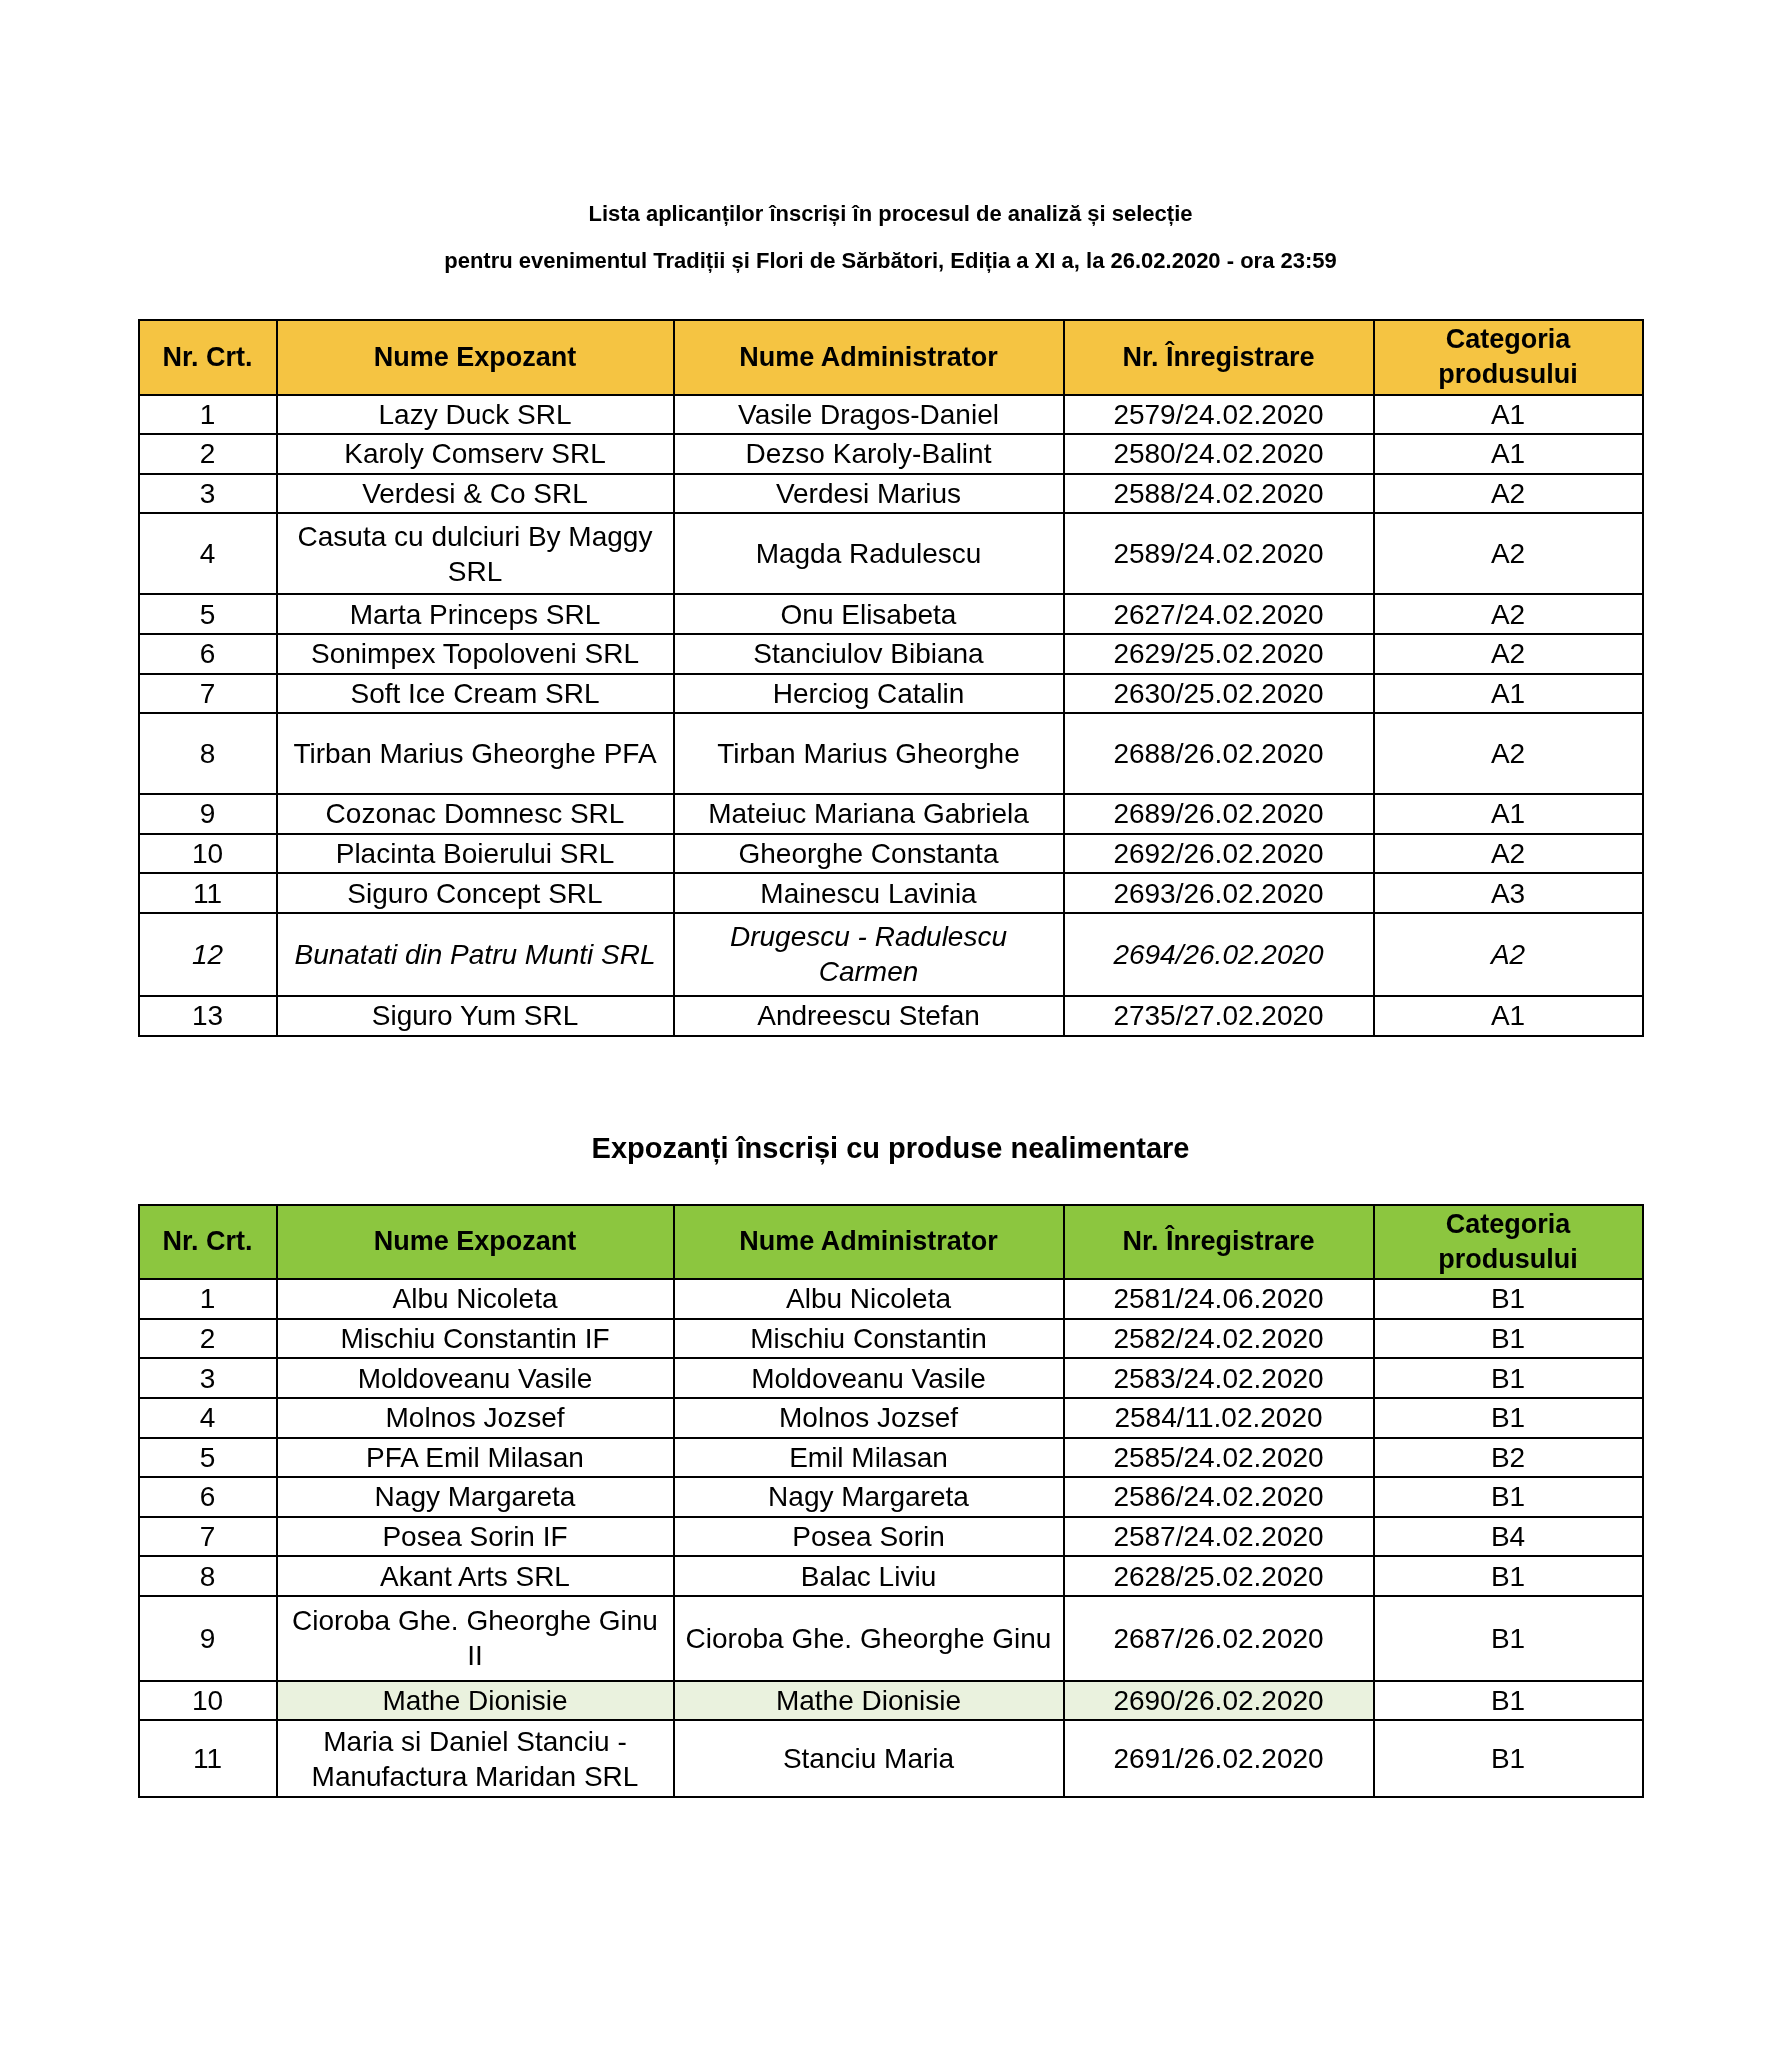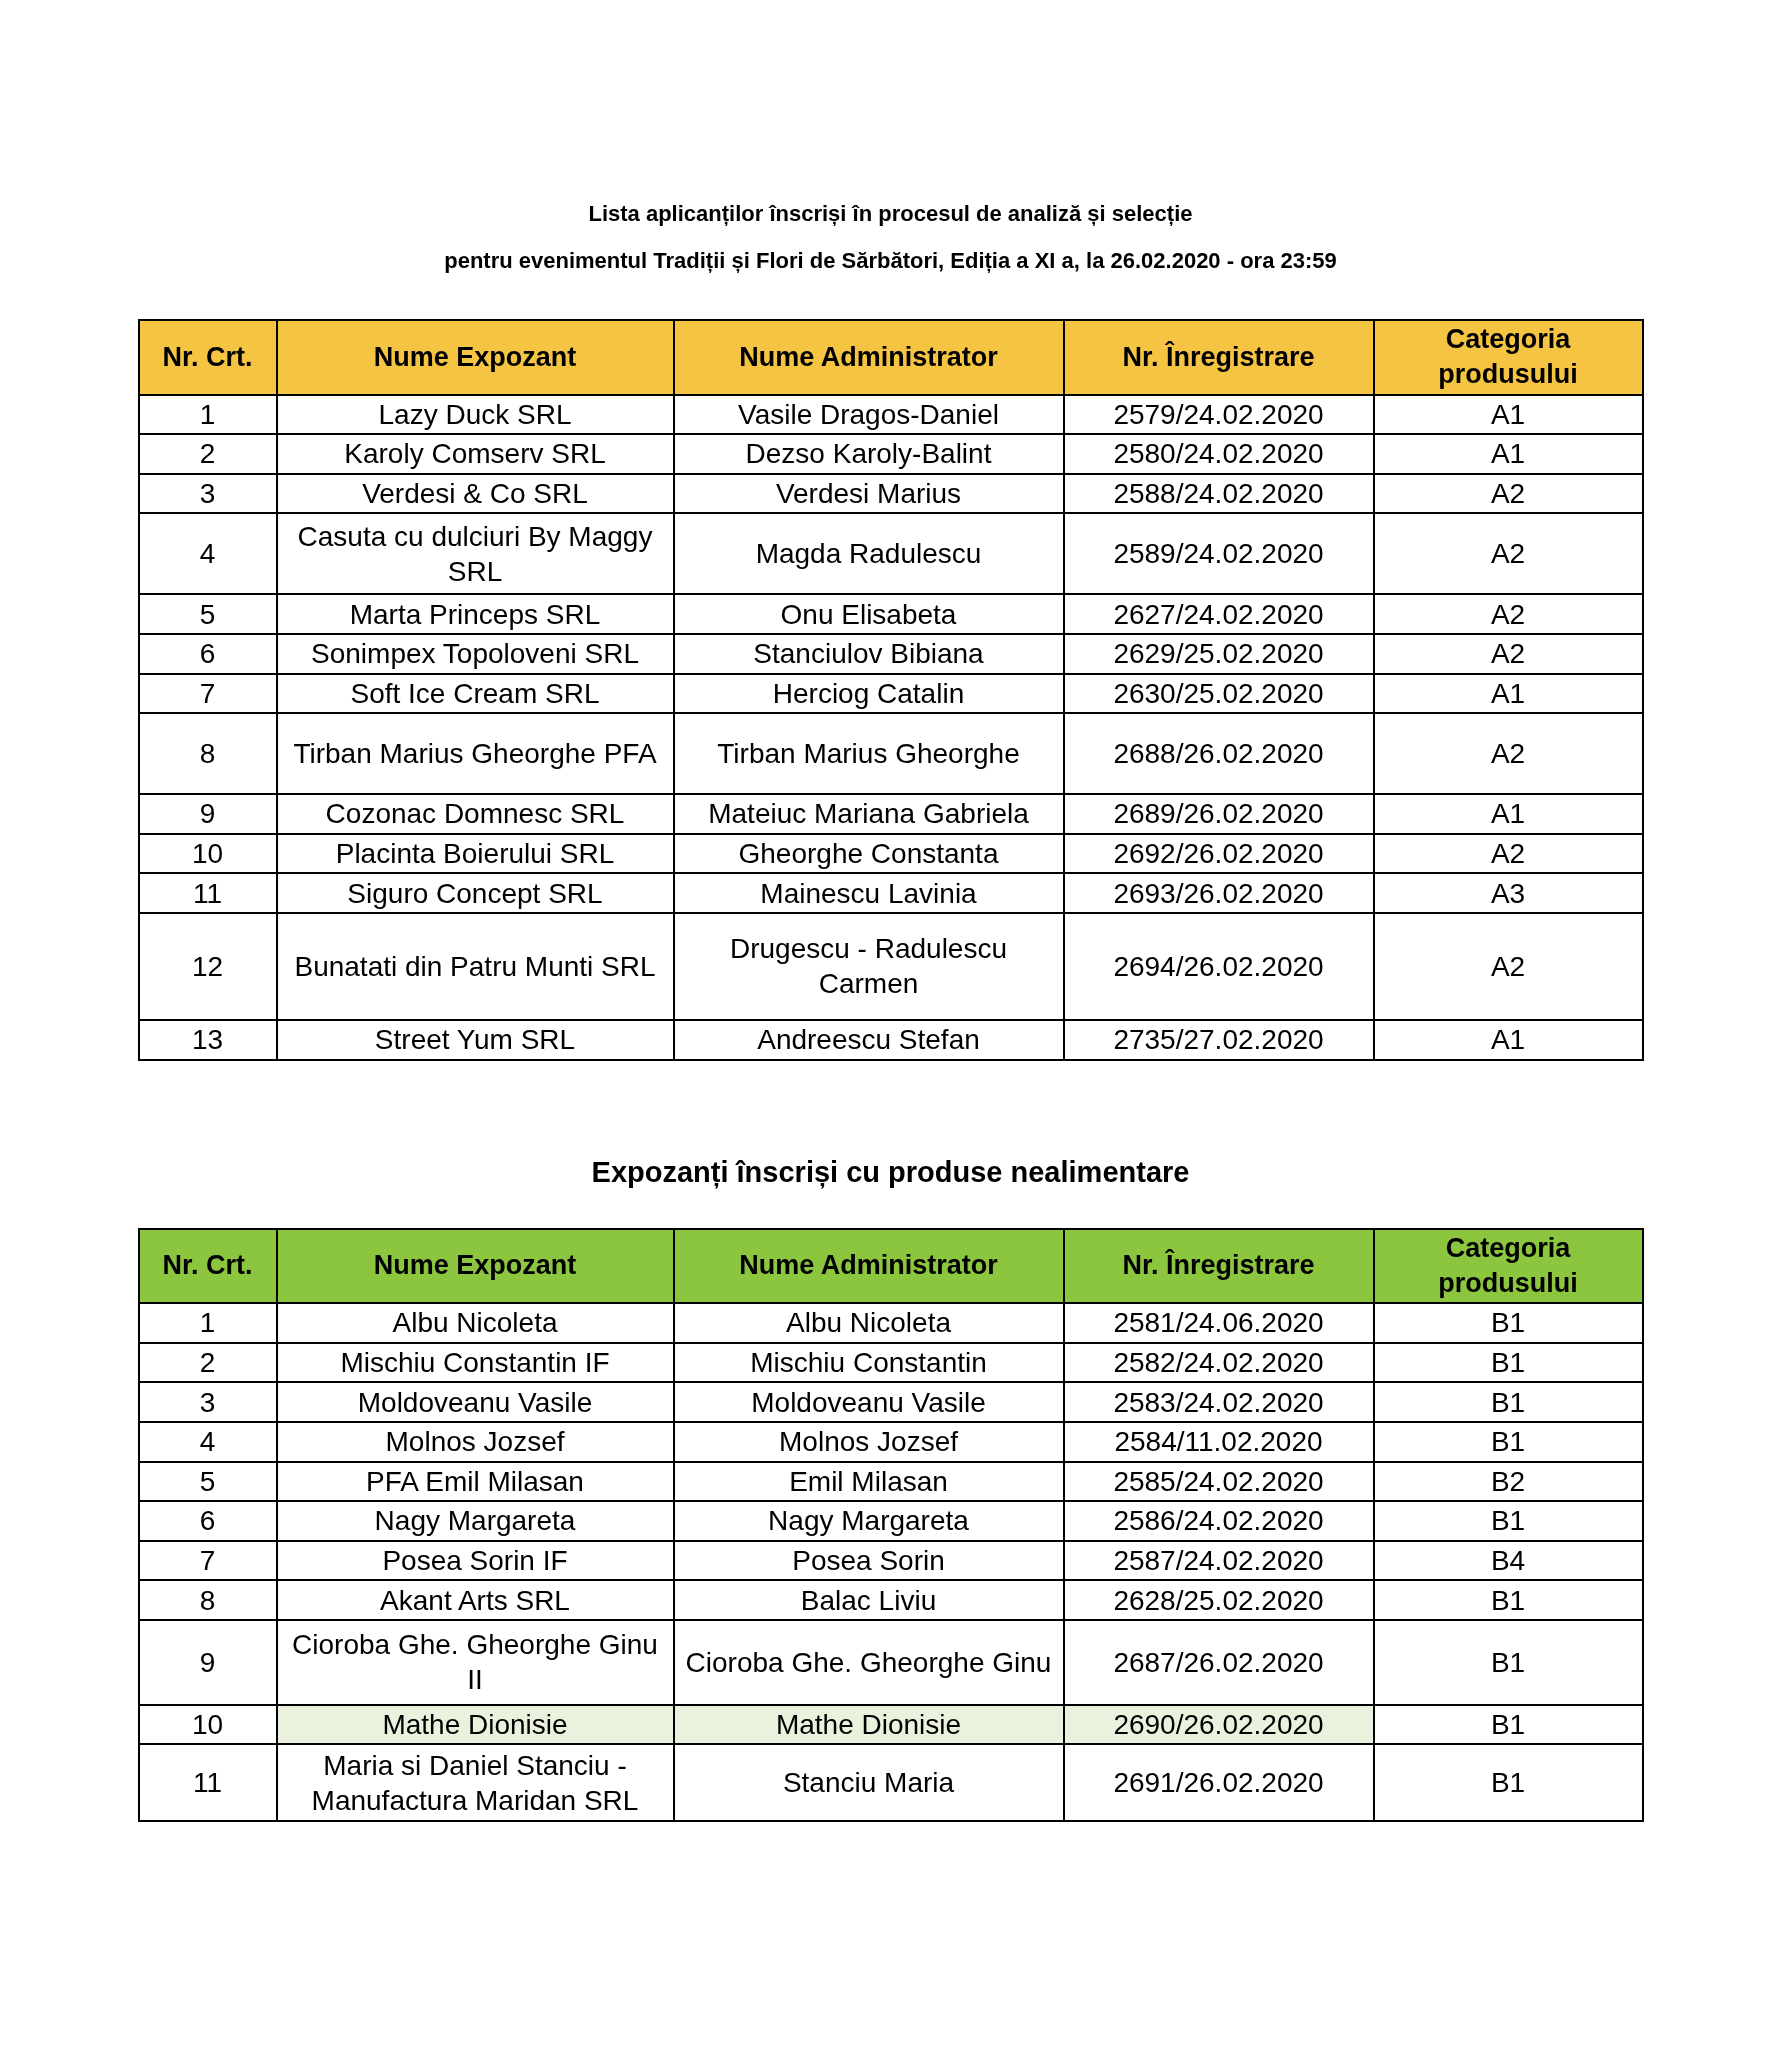--- a/index.html
+++ b/index.html
@@ -170,30 +170,30 @@
             <td>2692/26.02.2020</td>
             <td>A2</td>
           </tr>
           <tr>
             <td>11</td>
             <td>Siguro Concept SRL</td>
             <td>Mainescu Lavinia</td>
             <td>2693/26.02.2020</td>
             <td>A3</td>
           </tr>
-          <tr style="height: 107px;">
+          <tr style="height: 83px; font-style: italic;">
             <td>12</td>
             <td>Bunatati din Patru Munti SRL</td>
             <td>Drugescu - Radulescu Carmen</td>
             <td>2694/26.02.2020</td>
             <td>A2</td>
           </tr>
           <tr>
             <td>13</td>
-            <td>Street Yum SRL</td>
+            <td>Siguro Yum SRL</td>
             <td>Andreescu Stefan</td>
             <td>2735/27.02.2020</td>
             <td>A1</td>
           </tr>
         </tbody>
     </table>
   </section>
 
   <section class="table-section" id="section-nonfood">
     <h2 class="section-title">Expozanți înscriși cu produse nealimentare</h2>

